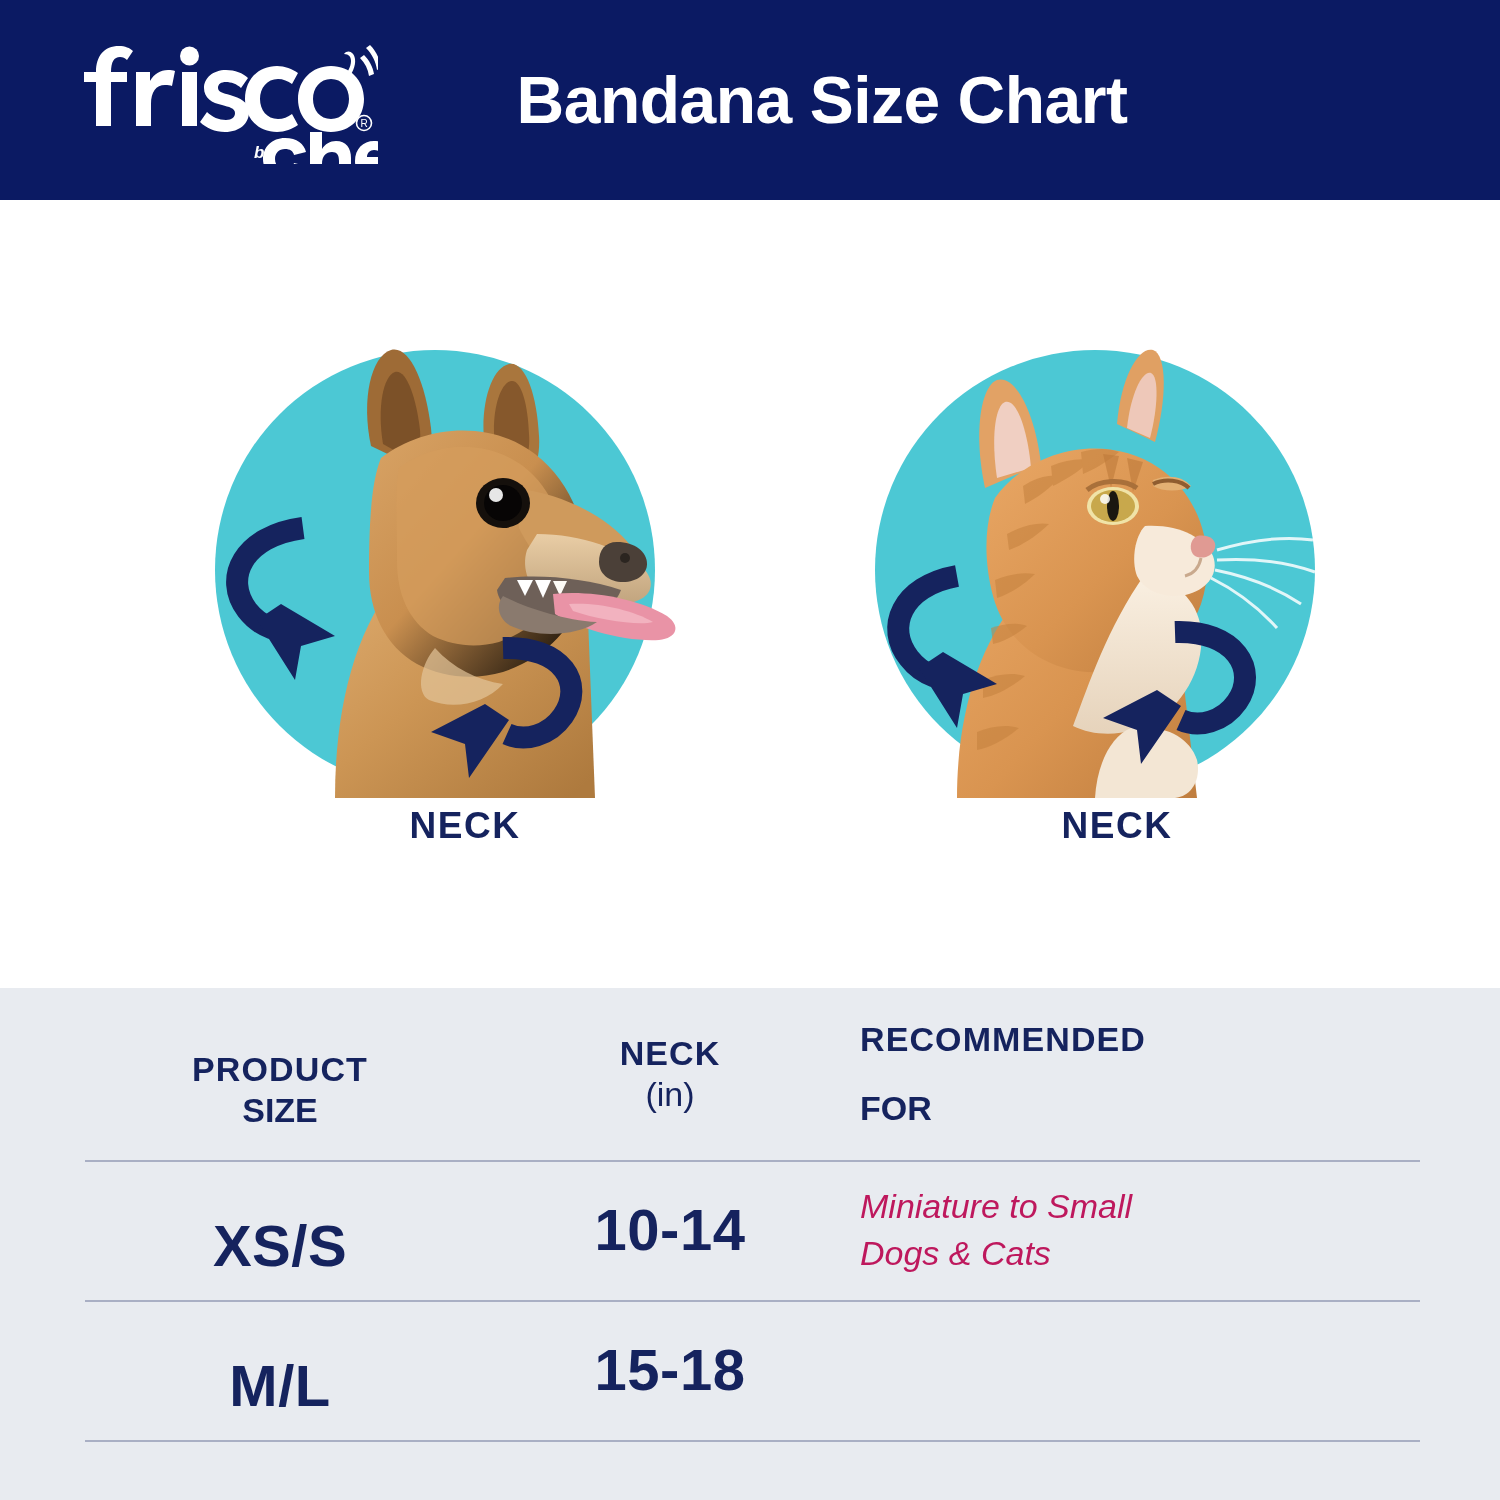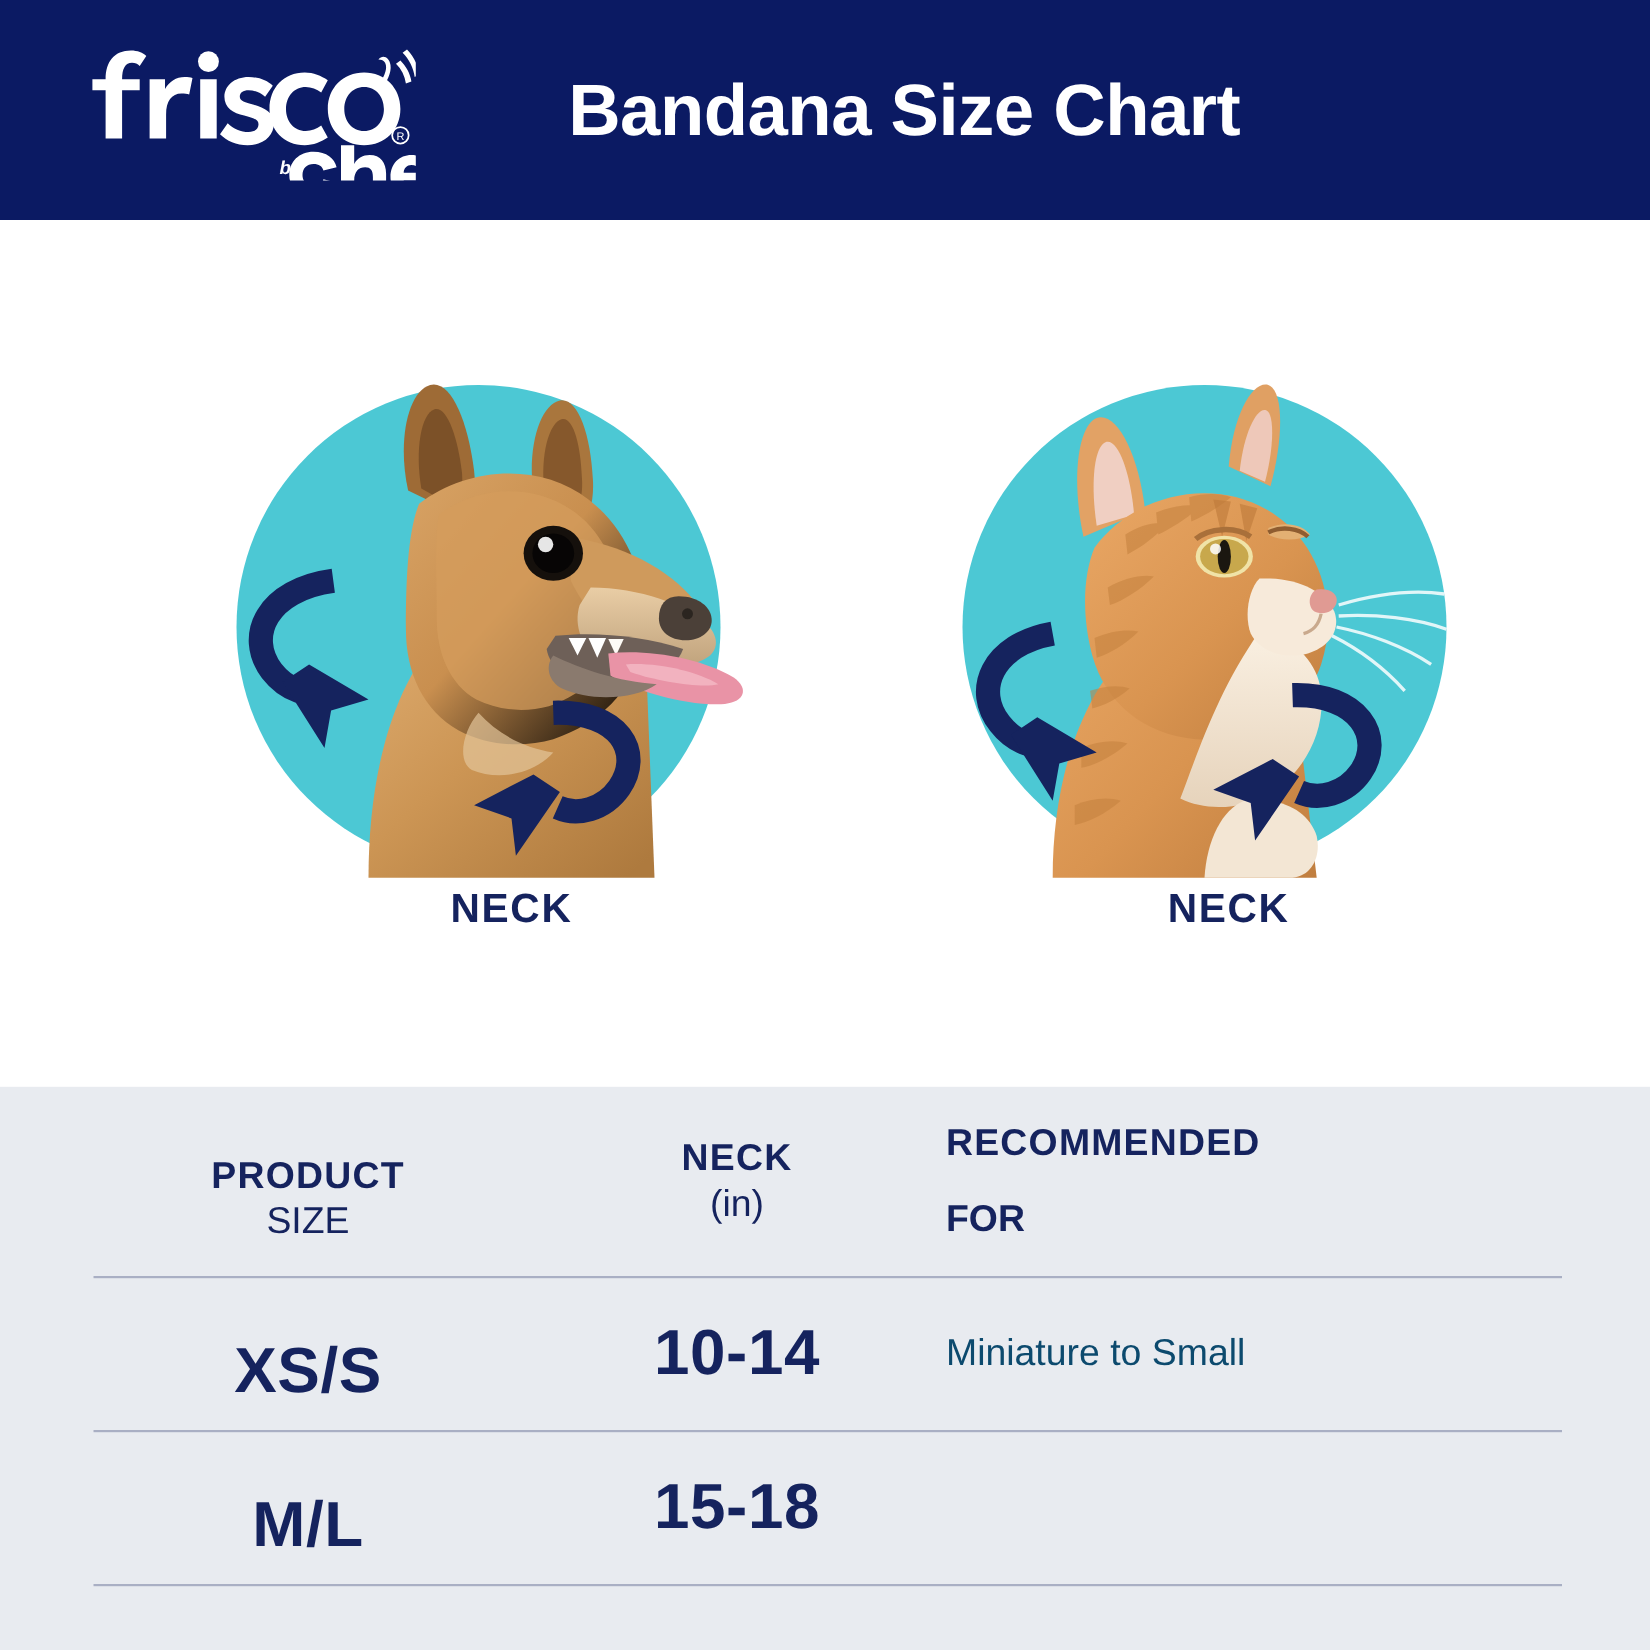--- a/index.html
+++ b/index.html
@@ -118,24 +118,25 @@
   .data-row.r2 { top:312px; }
 
   .cell-big {
     color:#15235E;
     font-size:58px;
     font-weight:bold;
     letter-spacing:0.5px;
     line-height:1.1;
   }
   .cell-desc {
-    color:#0c4a6e;
+    color:#be185d;
     font-size:34px;
     font-weight:normal;
     line-height:1.38;
+    font-style:italic;
   }
 
   .divider {
     position:absolute;
     left:85px; width:1335px; height:2px;
     background:#A9AFC4;
   }
   .divider.d1 { top:172px; }
   .divider.d2 { top:312px; }
   .divider.d3 { top:452px; }
@@ -346,39 +347,40 @@
       <div class="neck-label">NECK</div>
     </div>
   </div>
 
   <div class="table-section">
     <div class="table-inner">
 
       <div class="row head-row">
         <div class="col-size head-cell">
           <span>PRODUCT</span>
-          <span class="sub" style="font-weight:normal;text-align:center;">SIZE</span>
+          <span class="sub" style="font-weight:bold;text-align:center;">SIZE</span>
         </div>
         <div class="col-neck head-cell">
           <span>NECK</span>
           <span class="sub">(in)</span>
         </div>
         <div class="col-rec head-cell">
           <span>RECOMMENDED</span>
           <span class="sub" style="font-weight:bold;margin-top:28px;">FOR</span>
         </div>
       </div>
 
       <div class="divider d1"></div>
 
       <div class="row data-row r1">
         <div class="col-size cell-big">XS/S</div>
         <div class="col-neck cell-big">10-14</div>
         <div class="col-rec cell-desc">
           <div>Miniature to Small</div>
+          <div>Dogs &amp; Cats</div>
         </div>
       </div>
 
       <div class="divider d2"></div>
 
       <div class="row data-row r2">
         <div class="col-size cell-big">M/L</div>
         <div class="col-neck cell-big">15-18</div>
       </div>
 

